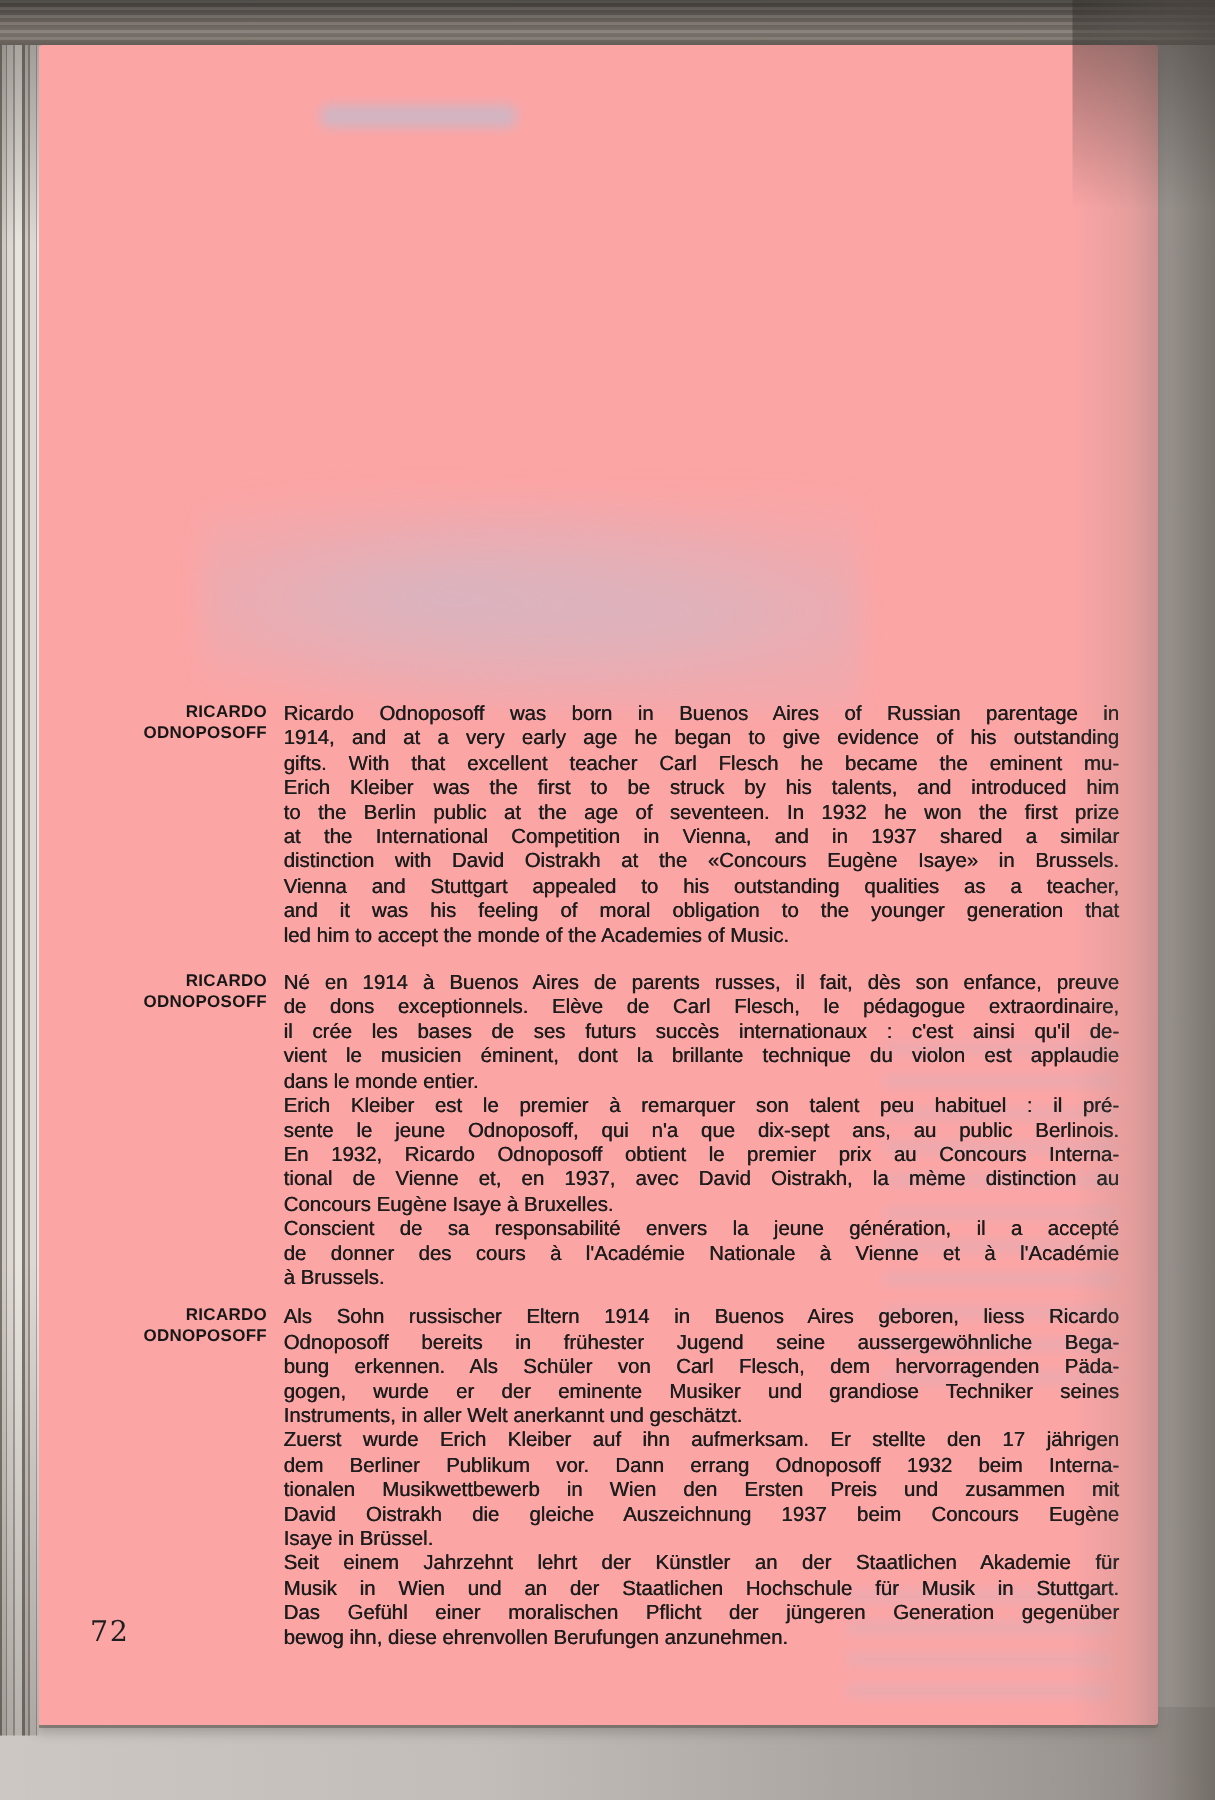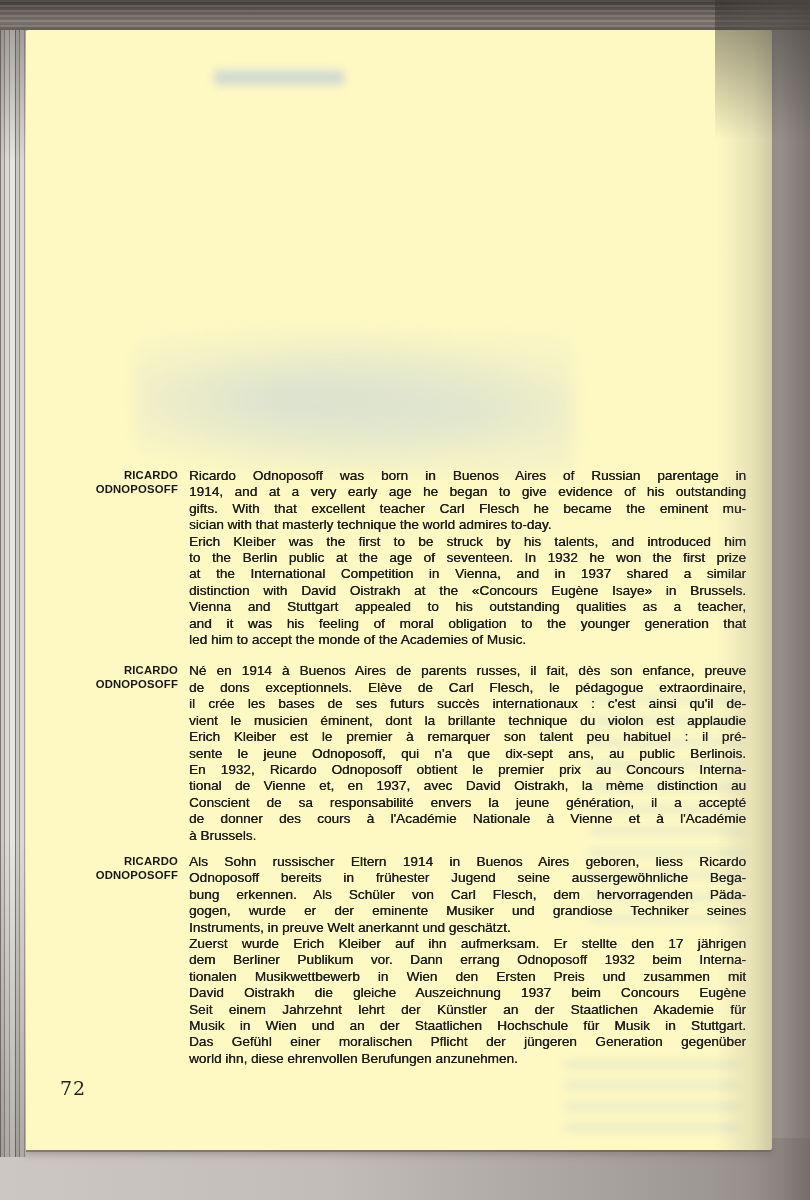--- a/index.html
+++ b/index.html
@@ -18,21 +18,21 @@
     left: 0; top: 1138px;
     width: 810px; height: 62px;
     background: linear-gradient(90deg, #cdc7c3 0%, #c3bdb9 40%, #a8a29e 75%, #938d89 100%);
   }
 
   
   .page {
     position: absolute;
     left: 24px; top: 30px;
     width: 748px; height: 1120px;
-    background: #fef9c3;
+    background: #fca5a5;
     border-radius: 5px 2px 2px 3px;
     box-shadow: 0 2px 0 rgba(92,86,80,0.55), 0 5px 7px rgba(92,86,80,0.35);
   }
 
   
   .ghost {
     position: absolute;
     pointer-events: none;
     filter: blur(4px);
   }
@@ -161,68 +161,70 @@
     <div class="sections">
         <div class="section-row gap-a">
           <div class="label">
             <div class="label-line">RICARDO</div>
             <div class="label-line">ODNOPOSOFF</div>
           </div>
           <div class="body">
             <div class="line">Ricardo Odnoposoff was born in Buenos Aires of Russian parentage in</div>
             <div class="line">1914, and at a very early age he began to give evidence of his outstanding</div>
             <div class="line">gifts. With that excellent teacher Carl Flesch he became the eminent mu-</div>
-            <div class="line end">sician with that masterly technique the world admires to-day.</div>
             <div class="line">Erich Kleiber was the first to be struck by his talents, and introduced him</div>
             <div class="line">to the Berlin public at the age of seventeen. In 1932 he won the first prize</div>
             <div class="line">at the International Competition in Vienna, and in 1937 shared a similar</div>
             <div class="line">distinction with David Oistrakh at the «Concours Eugène Isaye» in Brussels.</div>
             <div class="line">Vienna and Stuttgart appealed to his outstanding qualities as a teacher,</div>
             <div class="line">and it was his feeling of moral obligation to the younger generation that</div>
             <div class="line end">led him to accept the monde of the Academies of Music.</div>
           </div>
         </div>
         <div class="section-row gap-b">
           <div class="label">
             <div class="label-line">RICARDO</div>
             <div class="label-line">ODNOPOSOFF</div>
           </div>
           <div class="body">
             <div class="line">Né en 1914 à Buenos Aires de parents russes, il fait, dès son enfance, preuve</div>
             <div class="line">de dons exceptionnels. Elève de Carl Flesch, le pédagogue extraordinaire,</div>
             <div class="line">il crée les bases de ses futurs succès internationaux : c'est ainsi qu'il de-</div>
             <div class="line">vient le musicien éminent, dont la brillante technique du violon est applaudie</div>
+            <div class="line end">dans le monde entier.</div>
             <div class="line">Erich Kleiber est le premier à remarquer son talent peu habituel : il pré-</div>
             <div class="line">sente le jeune Odnoposoff, qui n'a que dix-sept ans, au public Berlinois.</div>
             <div class="line">En 1932, Ricardo Odnoposoff obtient le premier prix au Concours Interna-</div>
             <div class="line">tional de Vienne et, en 1937, avec David Oistrakh, la mème distinction au</div>
+            <div class="line end">Concours Eugène Isaye à Bruxelles.</div>
             <div class="line">Conscient de sa responsabilité envers la jeune génération, il a accepté</div>
             <div class="line">de donner des cours à l'Académie Nationale à Vienne et à l'Académie</div>
             <div class="line end">à Brussels.</div>
           </div>
         </div>
         <div class="section-row ">
           <div class="label">
             <div class="label-line">RICARDO</div>
             <div class="label-line">ODNOPOSOFF</div>
           </div>
           <div class="body">
             <div class="line">Als Sohn russischer Eltern 1914 in Buenos Aires geboren, liess Ricardo</div>
             <div class="line">Odnoposoff bereits in frühester Jugend seine aussergewöhnliche Bega-</div>
             <div class="line">bung erkennen. Als Schüler von Carl Flesch, dem hervorragenden Päda-</div>
             <div class="line">gogen, wurde er der eminente Musiker und grandiose Techniker seines</div>
-            <div class="line end">Instruments, in preuve Welt anerkannt und geschätzt.</div>
+            <div class="line end">Instruments, in aller Welt anerkannt und geschätzt.</div>
             <div class="line">Zuerst wurde Erich Kleiber auf ihn aufmerksam. Er stellte den 17 jährigen</div>
             <div class="line">dem Berliner Publikum vor. Dann errang Odnoposoff 1932 beim Interna-</div>
             <div class="line">tionalen Musikwettbewerb in Wien den Ersten Preis und zusammen mit</div>
             <div class="line">David Oistrakh die gleiche Auszeichnung 1937 beim Concours Eugène</div>
+            <div class="line end">Isaye in Brüssel.</div>
             <div class="line">Seit einem Jahrzehnt lehrt der Künstler an der Staatlichen Akademie für</div>
             <div class="line">Musik in Wien und an der Staatlichen Hochschule für Musik in Stuttgart.</div>
             <div class="line">Das Gefühl einer moralischen Pflicht der jüngeren Generation gegenüber</div>
-            <div class="line end">world ihn, diese ehrenvollen Berufungen anzunehmen.</div>
+            <div class="line end">bewog ihn, diese ehrenvollen Berufungen anzunehmen.</div>
           </div>
         </div>
       </div>
 
     <div class="page-number">72</div>
   </div>
 
   <div class="left-strip"></div>
   <div class="top-bar"></div>
   <div class="right-shadow"></div>

